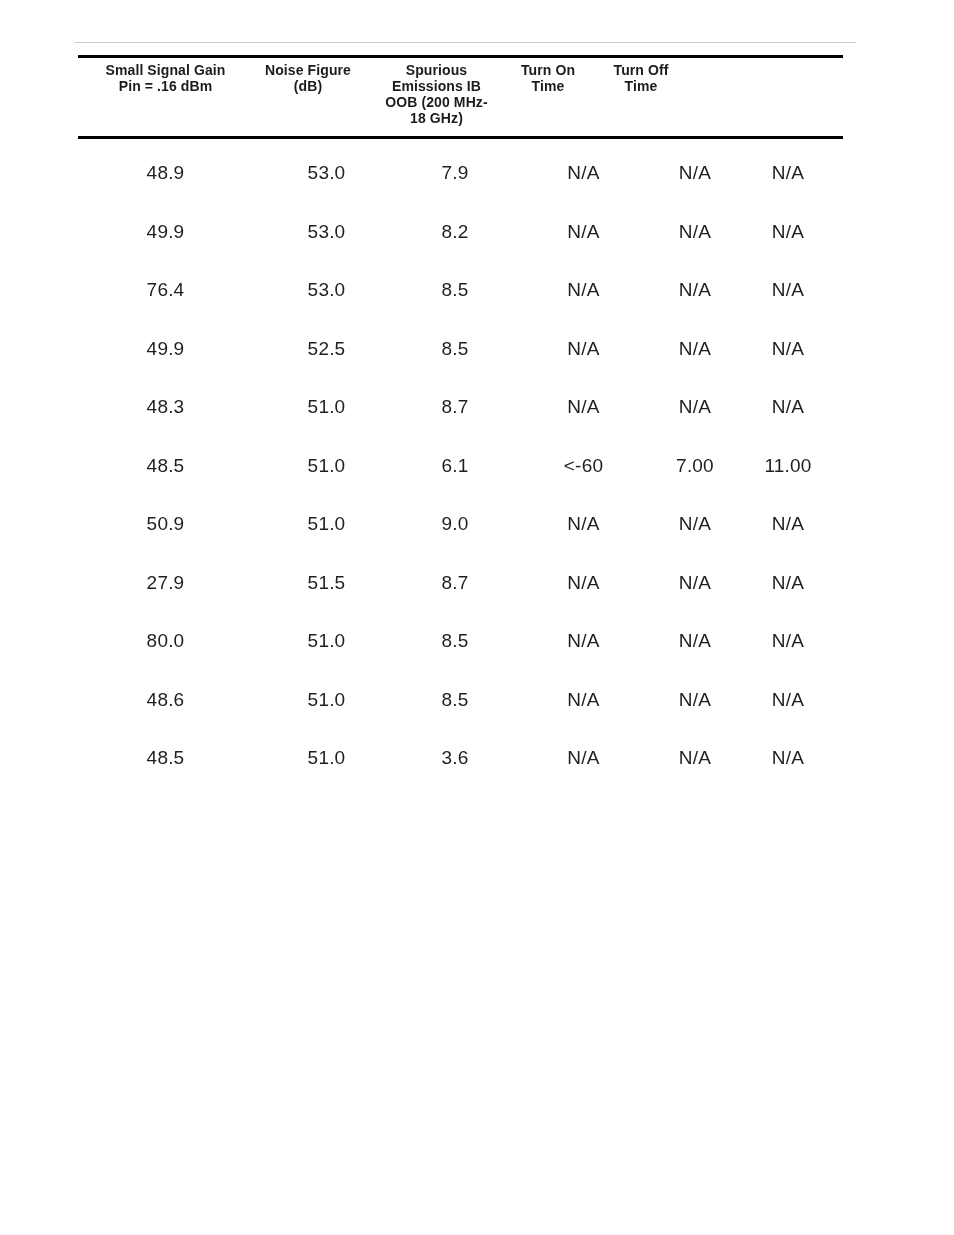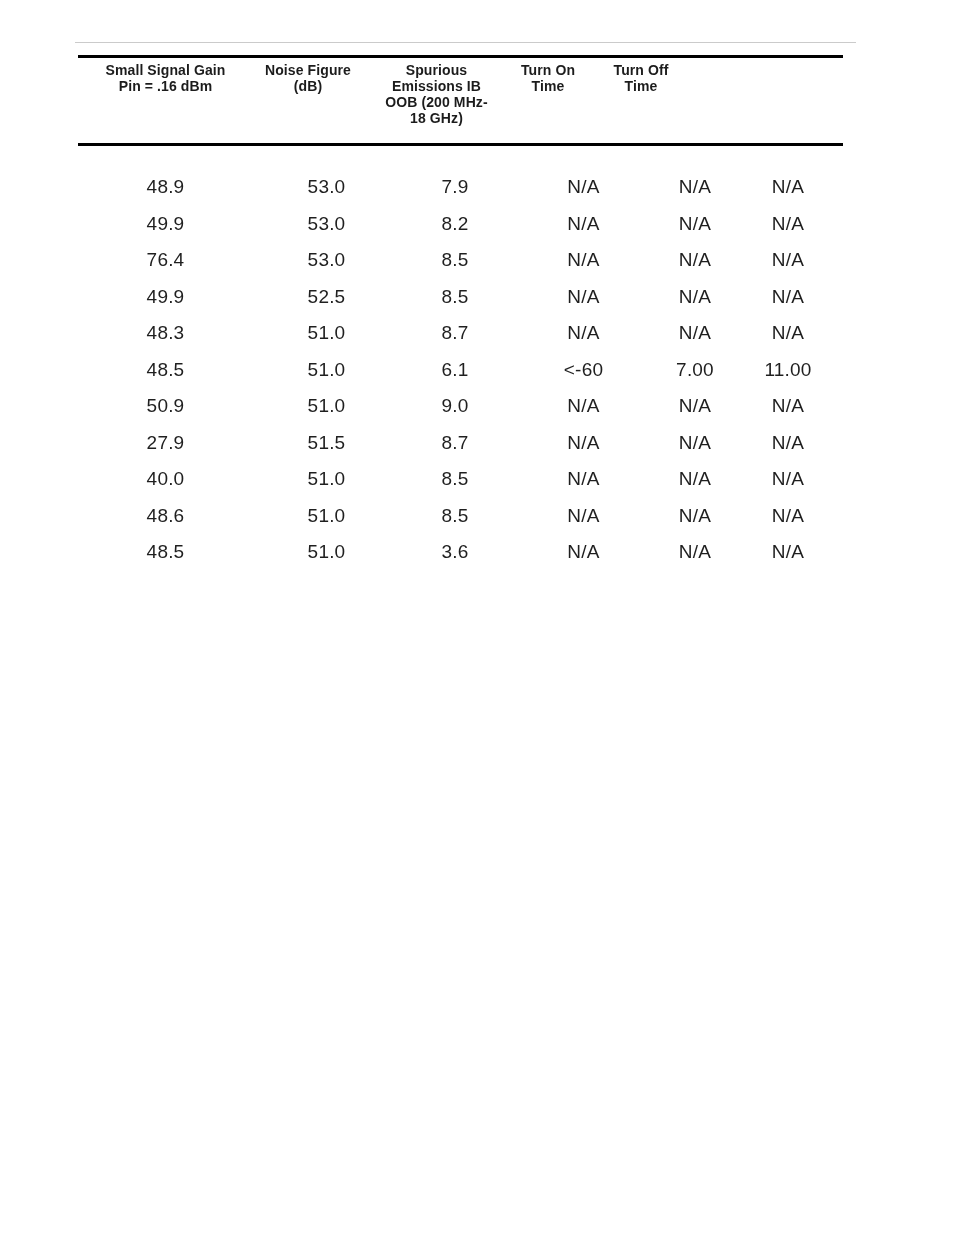--- a/index.html
+++ b/index.html
@@ -27,38 +27,39 @@
     position: absolute;
     left: 78px;
     top: 55px;
     width: 765px;
   }
   .thead {
     display: flex;
     align-items: flex-start;
     border-top: 3px solid #000000;
     border-bottom: 3px solid #000000;
-    padding: 4px 0 17px 0;
+    padding: 4px 0 10px 0;
   }
   .th {
     font-weight: bold;
     font-size: 14px;
     line-height: 16px;
     text-align: center;
     white-space: pre-line;
     letter-spacing: 0.1px;
     min-height: 64px;
   }
   .tbody {
     margin-top: 23px;
   }
   .tr {
     display: flex;
-    align-items: center;
+    align-items: flex-start;
     height: 36.5px;
+    margin-top: 22px;
   }
   .td {
     font-size: 19px;
     letter-spacing: 0.2px;
     text-align: center;
     color: #1f1f1f;
   }
   .c0 { width: 175px; }
   .c1 { width: 147px; }
   .c2 { width: 110px; }
@@ -145,21 +146,21 @@
       </div>
       <div class="tr">
         <div class="td c0">27.9</div>
         <div class="td c1">51.5</div>
         <div class="td c2">8.7</div>
         <div class="td c3">N/A</div>
         <div class="td c4">N/A</div>
         <div class="td c5">N/A</div>
       </div>
       <div class="tr">
-        <div class="td c0">40.0</div>
+        <div class="td c0">80.0</div>
         <div class="td c1">51.0</div>
         <div class="td c2">8.5</div>
         <div class="td c3">N/A</div>
         <div class="td c4">N/A</div>
         <div class="td c5">N/A</div>
       </div>
       <div class="tr">
         <div class="td c0">48.6</div>
         <div class="td c1">51.0</div>
         <div class="td c2">8.5</div>

